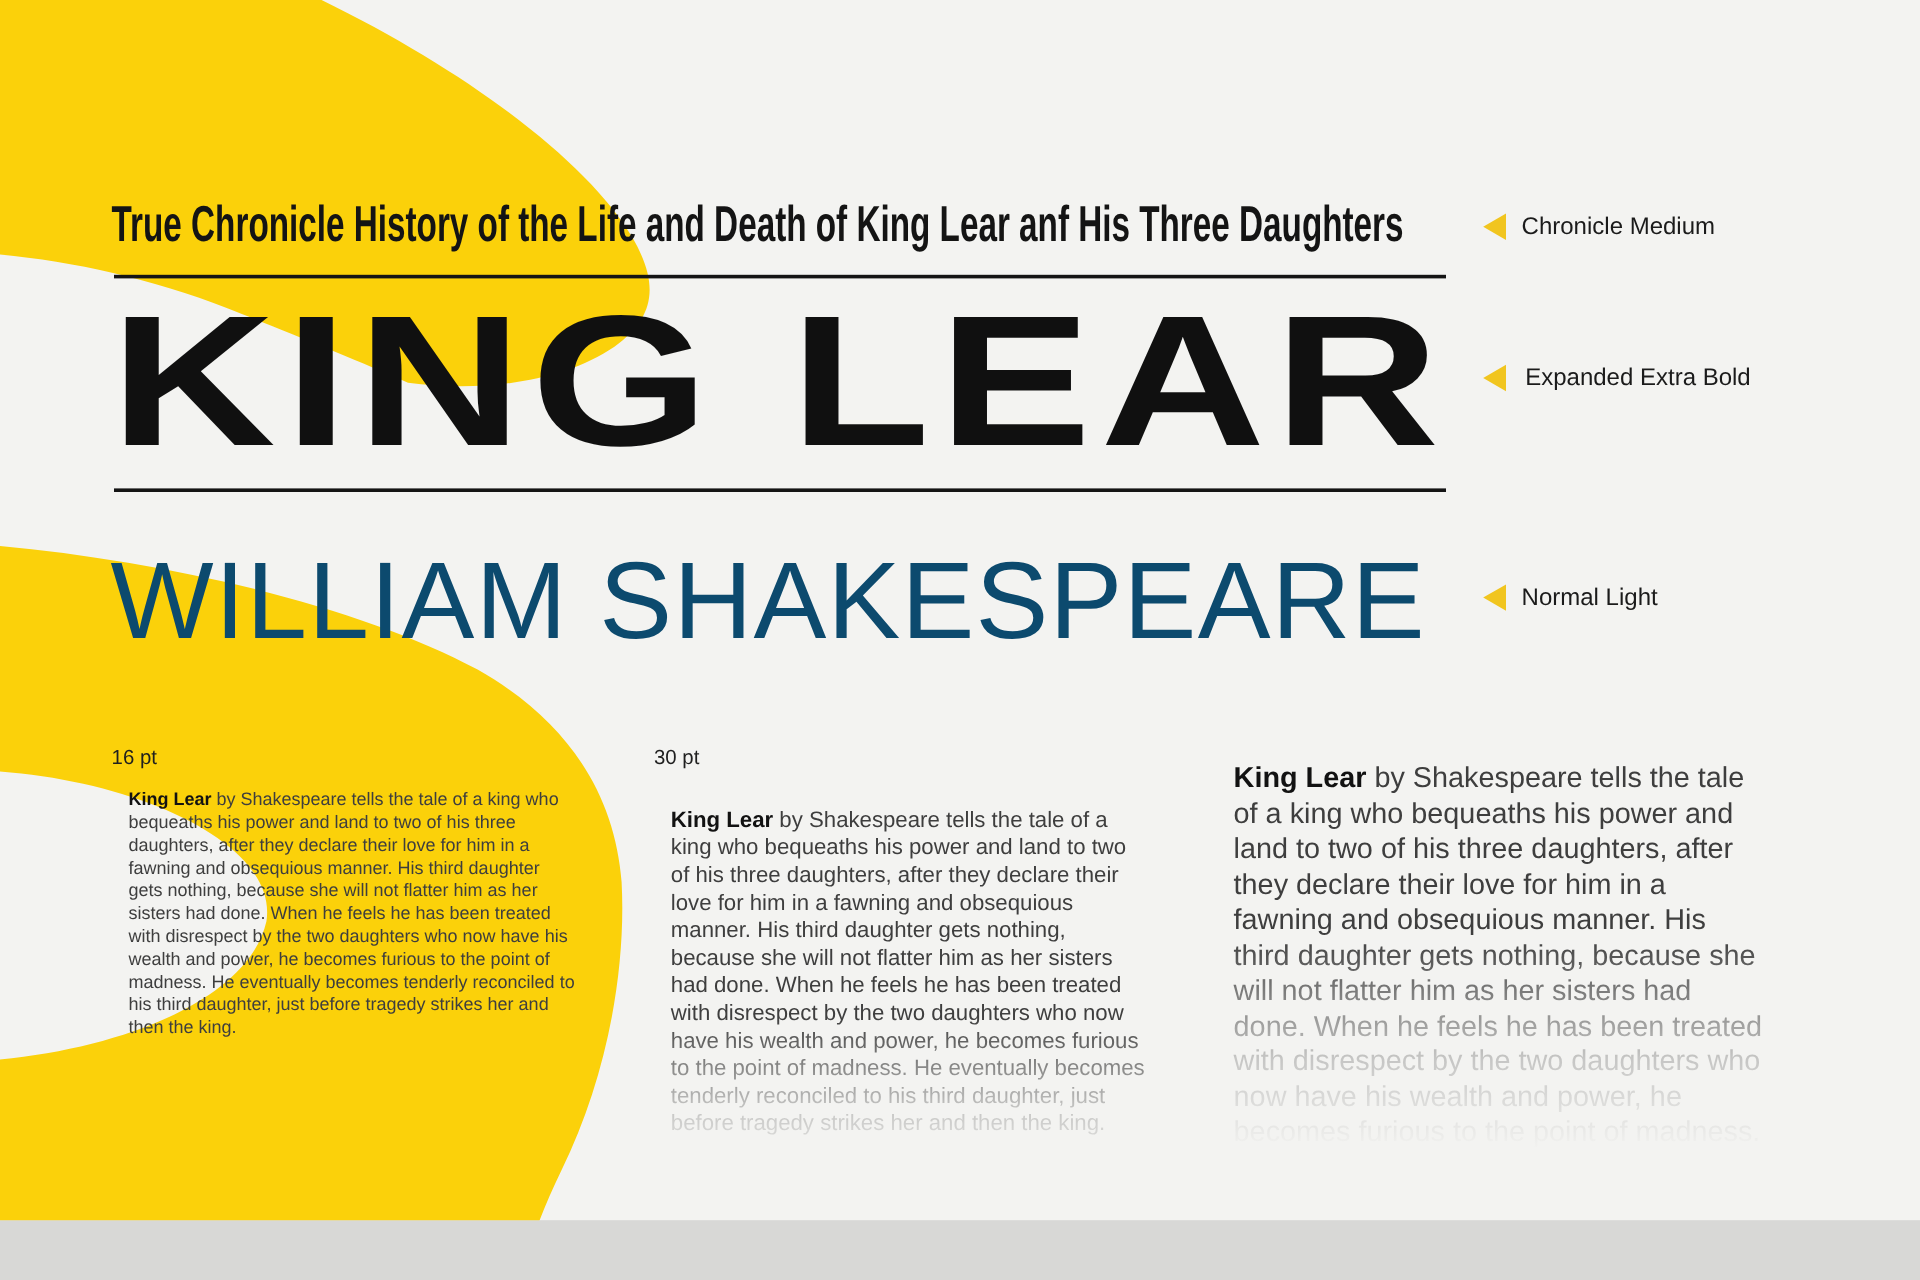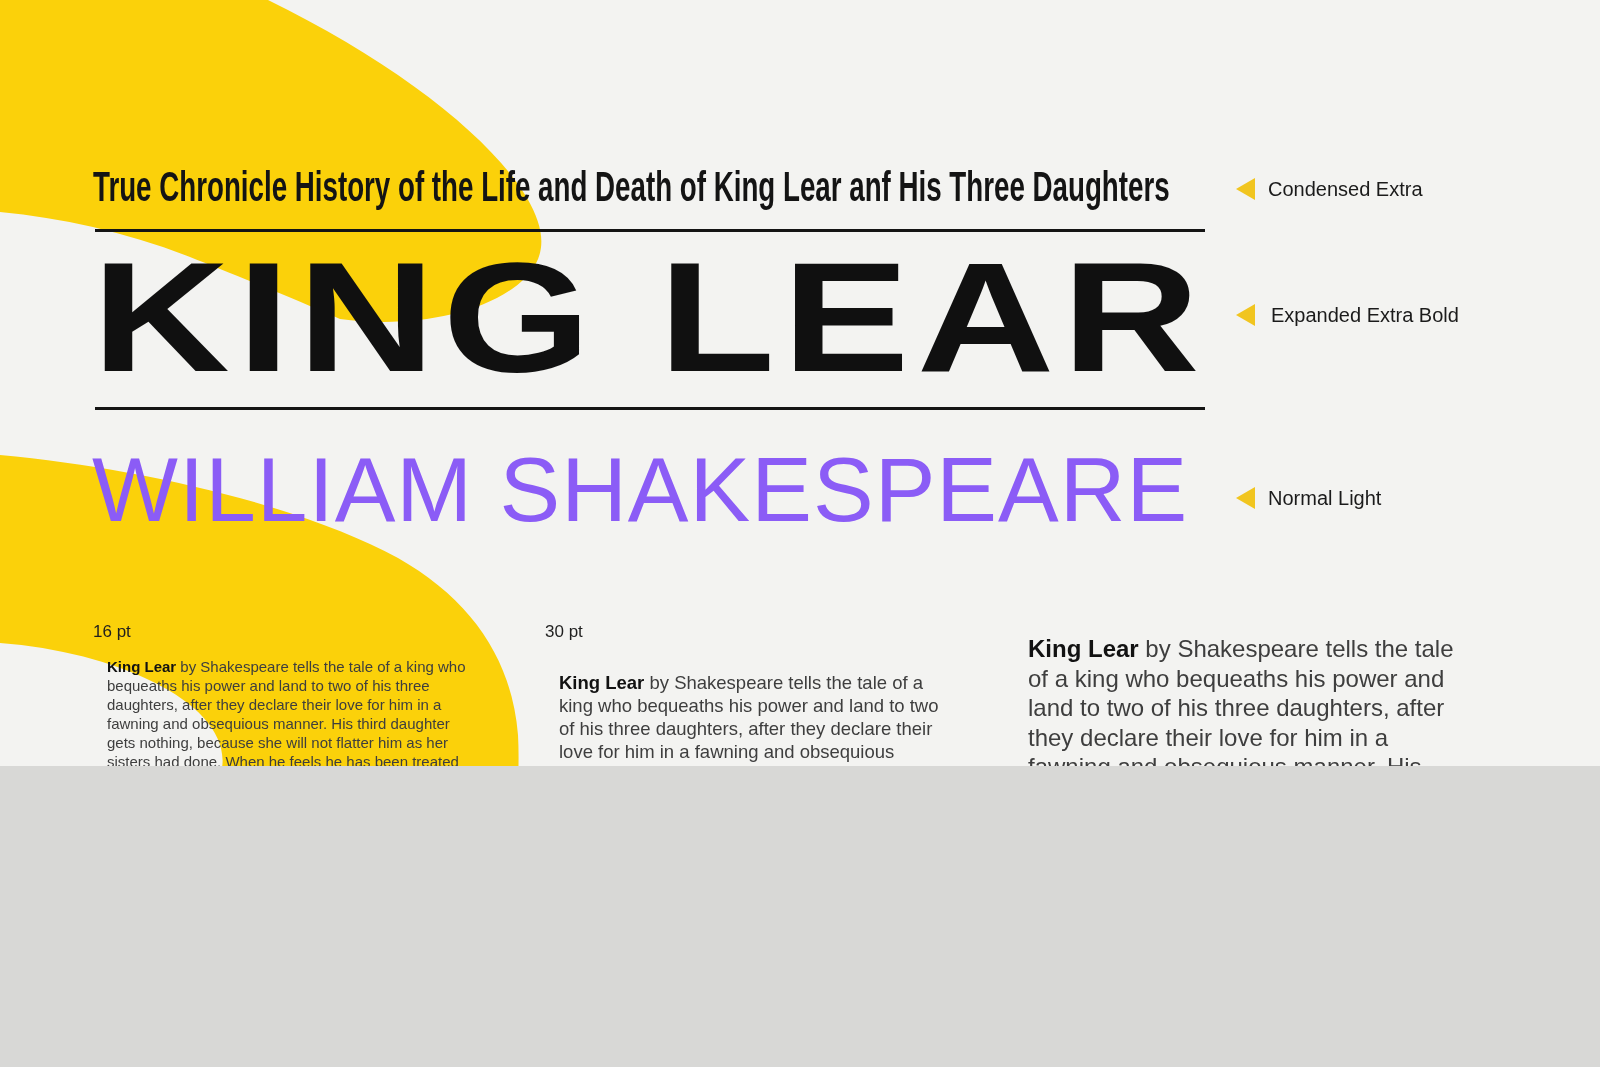--- a/index.html
+++ b/index.html
@@ -1,17 +1,17 @@
 <!DOCTYPE html>
 <html><head>
 <meta charset="utf-8">
 <style>
   html,body{margin:0;padding:0;background:#d8d8d6;}
   .stage{
-    position:relative;width:1600px;height:766px;overflow:hidden;
+    position:relative;width:1600px;height:1017px;overflow:hidden;
     background:#F3F3F1;
     font-family:"Liberation Sans",sans-serif;
     color:#161616;
   }
   .glyph-svg{position:absolute;left:0;top:0;width:1600px;height:1067px;}
 
   .subtitle{
     position:absolute;left:93px;top:163px;
     font-size:42px;font-weight:700;white-space:nowrap;
     letter-spacing:0px;
@@ -22,23 +22,23 @@
   .rule1{top:229px;}
   .rule2{top:407px;}
   .big-title{
     position:absolute;left:92px;top:240px;
     font-size:155px;font-weight:800;line-height:1;white-space:nowrap;
     letter-spacing:6px;
     transform:scaleX(1.23);transform-origin:left top;
     color:#101010;
   }
   .author{
-    position:absolute;left:92px;top:444px;
+    position:absolute;left:92px;top:456px;
     font-size:91px;font-weight:300;line-height:1;white-space:nowrap;
-    letter-spacing:1px;color:#8b5cf6;
+    letter-spacing:1px;color:#0c4a6e;
   }
 
   .annot{position:absolute;left:1236px;display:flex;align-items:center;gap:13px;}
   .annot .tri{
     width:0;height:0;flex:none;
     border-top:11px solid transparent;border-bottom:11px solid transparent;
     border-right:19px solid #F1C51F;
   }
   .annot .annot-label{font-size:20px;color:#1b1b1b;white-space:nowrap;line-height:26px;}
   .annot1{top:176px;}
@@ -89,21 +89,21 @@
   </svg>
 
   <div class="subtitle">True Chronicle History of the Life and Death of King Lear anf His Three Daughters</div>
   <div class="rule rule1"></div>
   <div class="big-title">KING LEAR</div>
   <div class="rule rule2"></div>
   <div class="author">WILLIAM SHAKESPEARE</div>
 
   <div class="annot annot1">
     <span class="tri"></span>
-    <span class="annot-label">Condensed Extra</span>
+    <span class="annot-label">Chronicle Medium</span>
   </div>
   <div class="annot annot2">
     <span class="tri"></span>
     <span class="annot-label">Expanded Extra Bold</span>
   </div>
   <div class="annot annot3">
     <span class="tri"></span>
     <span class="annot-label">Normal Light</span>
   </div>
 

